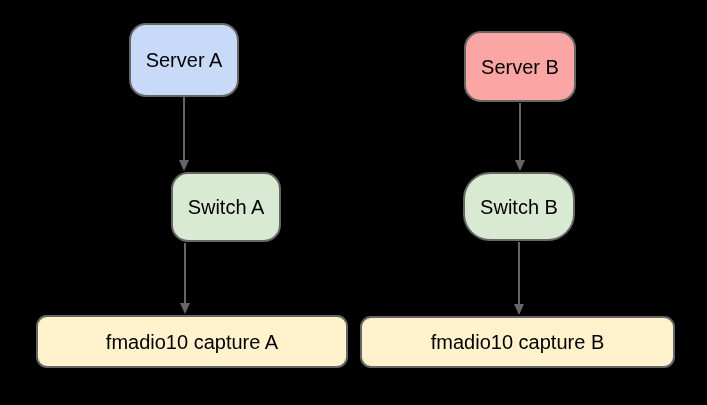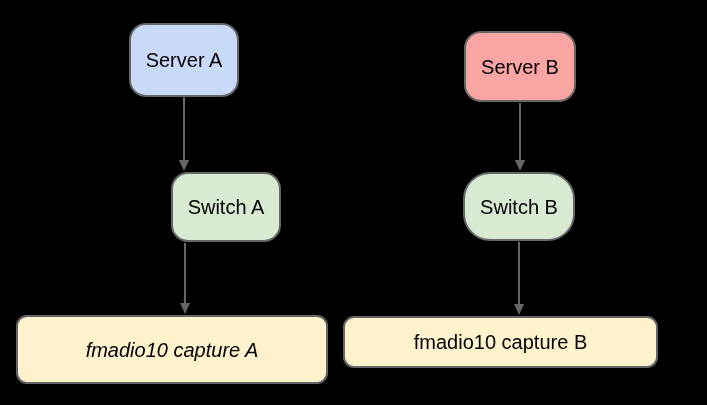--- a/index.html
+++ b/index.html
@@ -24,24 +24,24 @@
     color: #000000;
     font-size: 20px;
     line-height: 1;
     text-align: center;
   }
   .node.big-radius { border-radius: 17px; }
   .node.small-radius { border-radius: 11px; }
 
   .node.server-a  { left: 129px; top: 23px;  width: 110px; height: 74px; }
   .node.switch-a  { left: 130px; top: 172px; width: 110px; height: 70px; margin-left: 41px; }
-  .node.capture-a { left: 16px;  top: 315px; width: 312px; height: 69px; font-style: italic; }
+  .node.capture-a { left: 36px;  top: 315px; width: 312px; height: 53px; }
   .node.server-b  { left: 464px; top: 31px;  width: 112px; height: 71px; }
   .node.switch-b  { left: 463px; top: 172px; width: 112px; height: 69px; }
-  .node.capture-b { left: 343px; top: 316px; width: 315px; height: 52px; }
+  .node.capture-b { left: 360px; top: 316px; width: 315px; height: 52px; }
 
   svg.edges {
     position: absolute;
     left: 0;
     top: 0;
     pointer-events: none;
   }
 </style>
 </head>
 <body>

